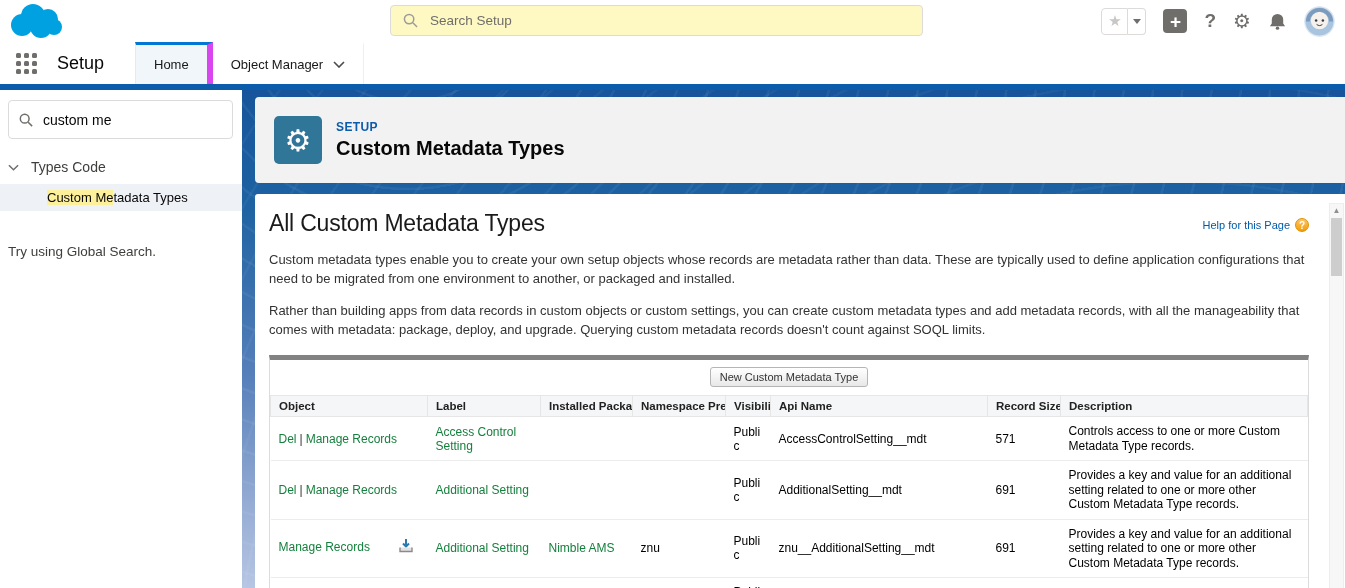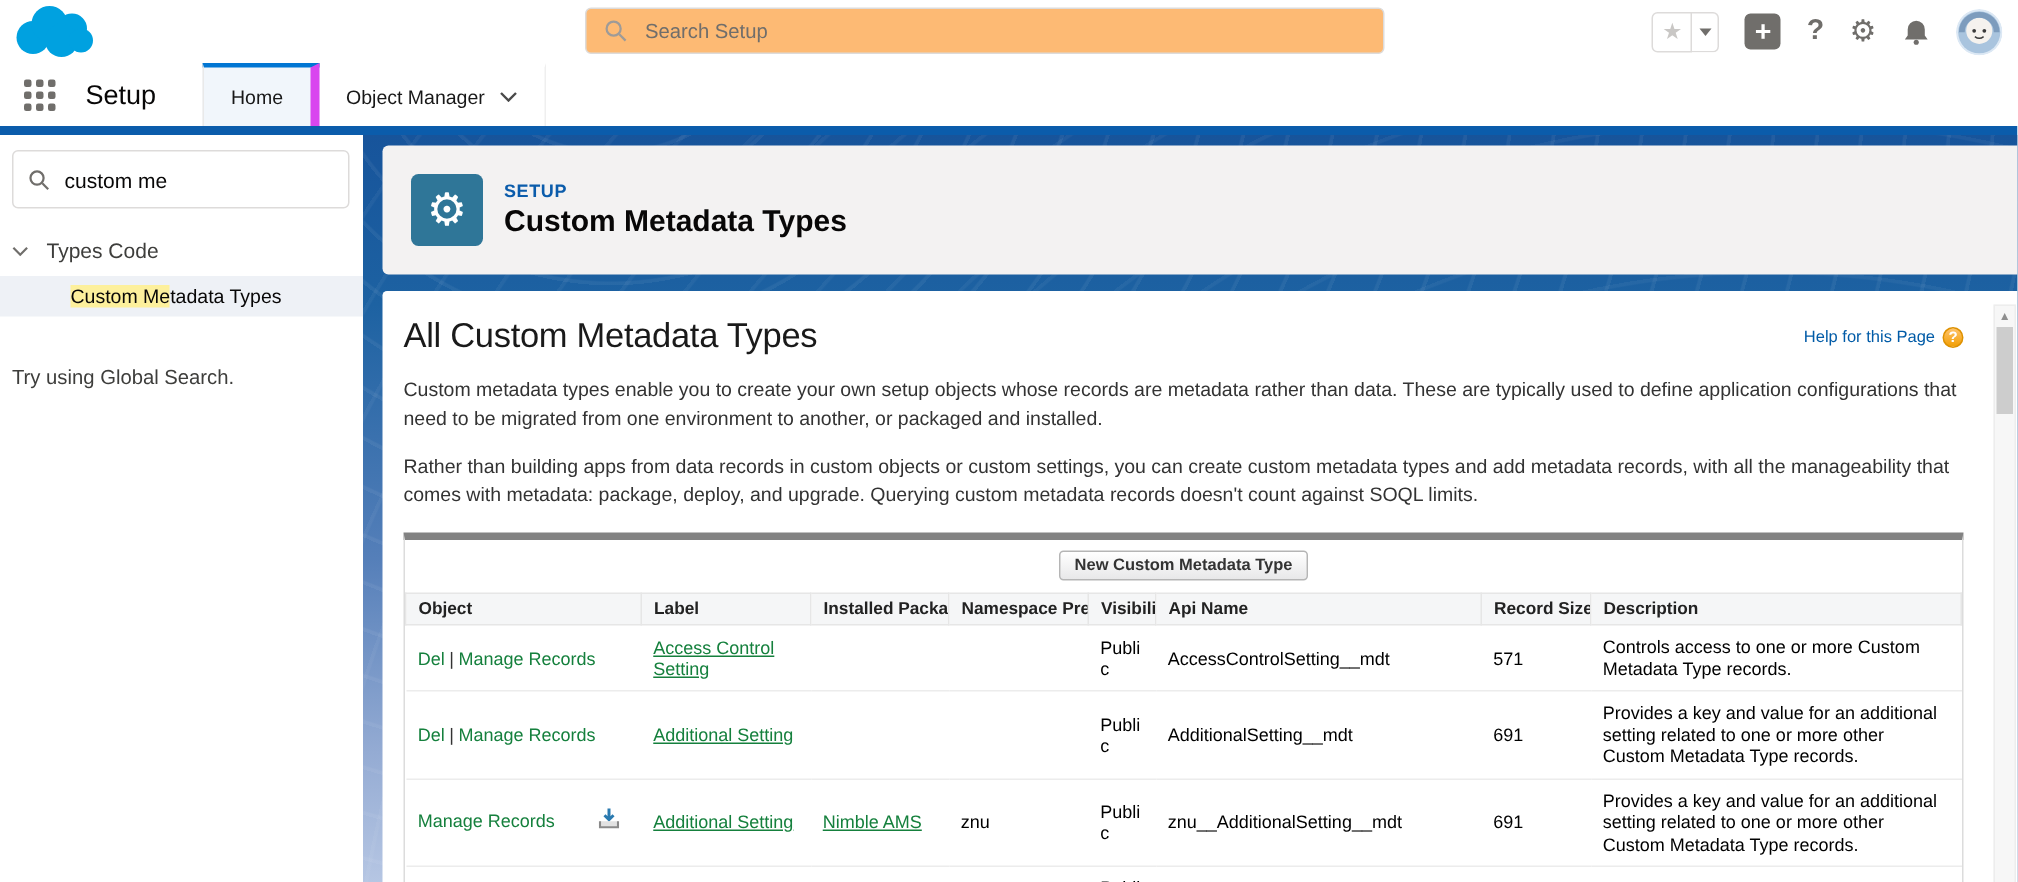--- a/index.html
+++ b/index.html
@@ -3,21 +3,21 @@
 <meta charset="utf-8">
 <style>
   * { margin:0; padding:0; box-sizing:border-box; }
   html,body { width:1345px; height:588px; overflow:hidden; background:#fff;
               font-family:"Liberation Sans","DejaVu Sans",sans-serif; }
 
   
   .ghead { position:relative; height:42px; background:#fff; }
   .cloud-logo { position:absolute; left:6px; top:1px; }
   .gsearch { position:absolute; left:390px; top:5px; width:533px; height:31px;
-             border:1px solid #dddbda; border-radius:4px; background:#fdba74;
+             border:1px solid #dddbda; border-radius:4px; background:#fef9c3;
              display:flex; align-items:center; padding:0 12px; }
   .gsearch .mag { margin-right:12px; display:flex; }
   .gsearch .ph { color:#706e6b; font-size:13.5px; }
   .gutils { position:absolute; right:10px; top:5px; height:32px; display:flex; align-items:center; gap:17px; }
   .favgrp { display:flex; }
   .favbox { width:27px; height:27px; border:1px solid #dddbda; border-radius:4px 0 0 4px;
             display:flex; align-items:center; justify-content:center; color:#c9c7c5; font-size:15px; background:#fff; }
   .favcaret { width:18px; height:27px; border:1px solid #dddbda; border-left:none; border-radius:0 4px 4px 0;
               display:flex; align-items:center; justify-content:center; background:#fff; }
   .tri-dn { width:0; height:0; border-left:4px solid transparent; border-right:4px solid transparent; border-top:5px solid #706e6b; }
@@ -83,30 +83,30 @@
   .helpicon { width:14px; height:14px; border-radius:50%; background:linear-gradient(#ffc36b,#f29f05);
               border:1px solid #de9100; color:#fff; font-size:10px; font-weight:700;
               display:flex; align-items:center; justify-content:center; }
   .para { font-size:13px; color:#333; line-height:19px; margin-top:13px; }
 
   
   .listcard { margin-top:16px; border-top:5px solid #828282; border-left:1px solid #dcdcdc;
               border-right:1px solid #dcdcdc; border-bottom:1px solid #dcdcdc; background:#fff; }
   .btnrow { text-align:center; padding:7px 0 8px 0; }
   .cbtn { display:inline-block; border:1px solid #b5b5b5; border-radius:3px;
-          background:linear-gradient(#fff,#e8e8e9); font-size:11px; font-weight:700; color:#333;
+          background:linear-gradient(#fff,#e8e8e9); font-size:11px; font-weight:400; color:#333;
           padding:3px 9px; font-family:inherit; }
   table.clist { width:100%; border-collapse:collapse; table-layout:fixed; }
   table.clist th { background:#f5f6f7; border:1px solid #e6e6e6; font-size:11.5px; font-weight:700;
                    color:#222; text-align:left; padding:4px 8px; white-space:nowrap; overflow:hidden; }
   table.clist td { border-bottom:1px solid #ececec; font-size:12px; color:#000;
                    padding:7px 8px; vertical-align:middle; word-wrap:break-word; }
   td.desc { font-size:11.5px; line-height:14.5px; vertical-align:top; padding-top:5px; }
   a.clink { color:#15803d; text-decoration:none; }
-  a.clink.u { text-decoration:underline; }
+  a.clink.u { }
   .sep { color:#333; padding:0 3px; }
   .pkg-icon { float:right; margin-right:6px; margin-top:-2px; }
 
   
   .vscroll { position:absolute; right:1px; top:9px; bottom:2px; width:15px;
              background:#f7f7f7; border:1px solid #ededed; }
   .varrow { position:absolute; left:0; width:13px; height:12px; color:#8f8f8f; font-size:8px;
             display:flex; align-items:center; justify-content:center; }
   .varrow.up { top:0; } .varrow.dn { bottom:0; }
   .vthumb { position:absolute; left:1px; right:1px; top:14px; height:58px; background:#cdcdcd; }

